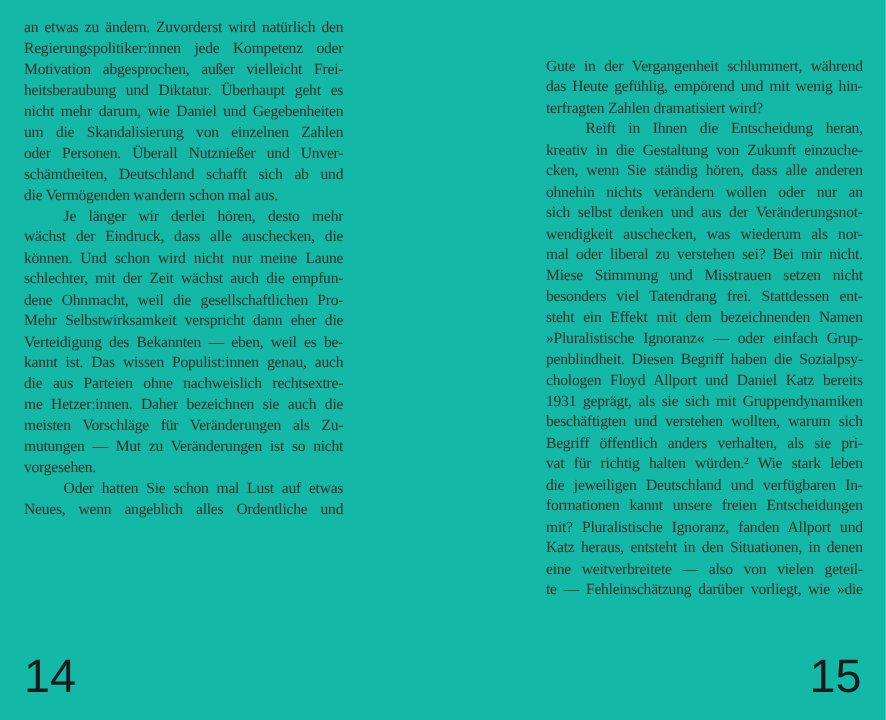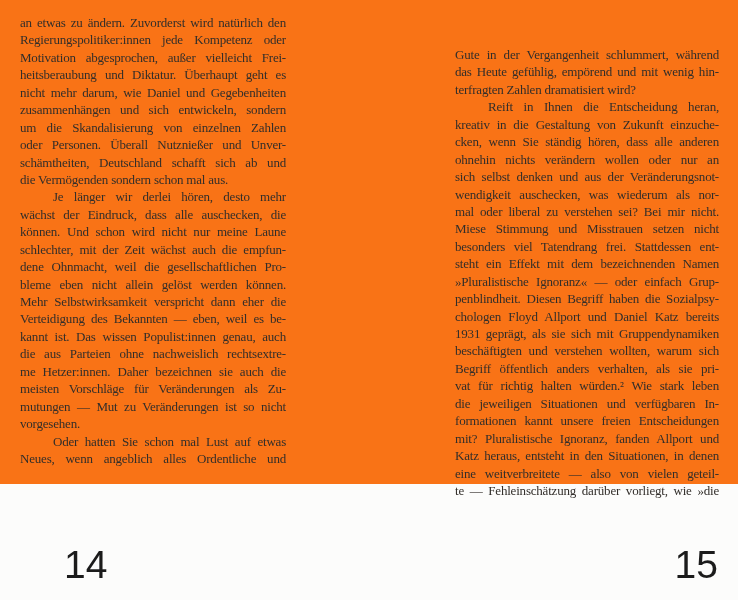--- a/index.html
+++ b/index.html
@@ -8,22 +8,22 @@
   }
   body {
     width: 738px;
     height: 600px;
     background: #fcfcfb;
     overflow: hidden;
   }
   .spread {
     position: relative;
     width: 738px;
-    height: 484px;
-    background: #f97316;
+    height: 600px;
+    background: #14b8a6;
     font-family: "Liberation Serif", serif;
     color: #322e2a;
   }
   .page {
     position: absolute;
     top: 0;
     width: 369px;
     height: 600px;
   }
   .page.left  { left: 0; }
@@ -47,48 +47,45 @@
   .line.noj { text-align-last: left; }
   .line.ind { text-indent: 33px; }
   .pagenum {
     position: absolute;
     top: 545px;
     font-family: "Liberation Sans", sans-serif;
     font-size: 39px;
     font-weight: 400;
     color: #1b1b1b;
     line-height: 1;
-    margin-left: 44px;
   }
   .pagenum.num-left  { left: 20px; }
   .pagenum.num-right { right: 20px; text-align: center; }
 </style>
 </head>
 <body>
 
 <div class="spread">
 
   <div class="page left">
     <div class="textblock">
         <div class="line">an etwas zu ändern. Zuvorderst wird natürlich den</div>
         <div class="line">Regierungspolitiker:innen jede Kompetenz oder</div>
         <div class="line">Motivation abgesprochen, außer vielleicht Frei-</div>
         <div class="line">heitsberaubung und Diktatur. Überhaupt geht es</div>
         <div class="line">nicht mehr darum, wie Daniel und Gegebenheiten</div>
-        <div class="line">zusammenhängen und sich entwickeln, sondern</div>
         <div class="line">um die Skandalisierung von einzelnen Zahlen</div>
         <div class="line">oder Personen. Überall Nutznießer und Unver-</div>
         <div class="line">schämtheiten, Deutschland schafft sich ab und</div>
-        <div class="line noj">die Vermögenden sondern schon mal aus.</div>
+        <div class="line noj">die Vermögenden wandern schon mal aus.</div>
         <div class="line ind">Je länger wir derlei hören, desto mehr</div>
         <div class="line">wächst der Eindruck, dass alle auschecken, die</div>
         <div class="line">können. Und schon wird nicht nur meine Laune</div>
         <div class="line">schlechter, mit der Zeit wächst auch die empfun-</div>
         <div class="line">dene Ohnmacht, weil die gesellschaftlichen Pro-</div>
-        <div class="line">bleme eben nicht allein gelöst werden können.</div>
         <div class="line">Mehr Selbstwirksamkeit verspricht dann eher die</div>
         <div class="line">Verteidigung des Bekannten — eben, weil es be-</div>
         <div class="line">kannt ist. Das wissen Populist:innen genau, auch</div>
         <div class="line">die aus Parteien ohne nachweislich rechtsextre-</div>
         <div class="line">me Hetzer:innen. Daher bezeichnen sie auch die</div>
         <div class="line">meisten Vorschläge für Veränderungen als Zu-</div>
         <div class="line">mutungen — Mut zu Veränderungen ist so nicht</div>
         <div class="line noj">vorgesehen.</div>
         <div class="line ind">Oder hatten Sie schon mal Lust auf etwas</div>
         <div class="line">Neues, wenn angeblich alles Ordentliche und</div>
@@ -111,21 +108,21 @@
         <div class="line">Miese Stimmung und Misstrauen setzen nicht</div>
         <div class="line">besonders viel Tatendrang frei. Stattdessen ent-</div>
         <div class="line">steht ein Effekt mit dem bezeichnenden Namen</div>
         <div class="line">»Pluralistische Ignoranz« — oder einfach Grup-</div>
         <div class="line">penblindheit. Diesen Begriff haben die Sozialpsy-</div>
         <div class="line">chologen Floyd Allport und Daniel Katz bereits</div>
         <div class="line">1931 geprägt, als sie sich mit Gruppendynamiken</div>
         <div class="line">beschäftigten und verstehen wollten, warum sich</div>
         <div class="line">Begriff öffentlich anders verhalten, als sie pri-</div>
         <div class="line">vat für richtig halten würden.² Wie stark leben</div>
-        <div class="line">die jeweiligen Situationen und verfügbaren In-</div>
+        <div class="line">die jeweiligen Deutschland und verfügbaren In-</div>
         <div class="line">formationen kannt unsere freien Entscheidungen</div>
         <div class="line">mit? Pluralistische Ignoranz, fanden Allport und</div>
         <div class="line">Katz heraus, entsteht in den Situationen, in denen</div>
         <div class="line">eine weitverbreitete — also von vielen geteil-</div>
         <div class="line">te — Fehleinschätzung darüber vorliegt, wie »die</div>
       </div>
     <div class="pagenum num-right">15</div>
   </div>
 
 </div>

